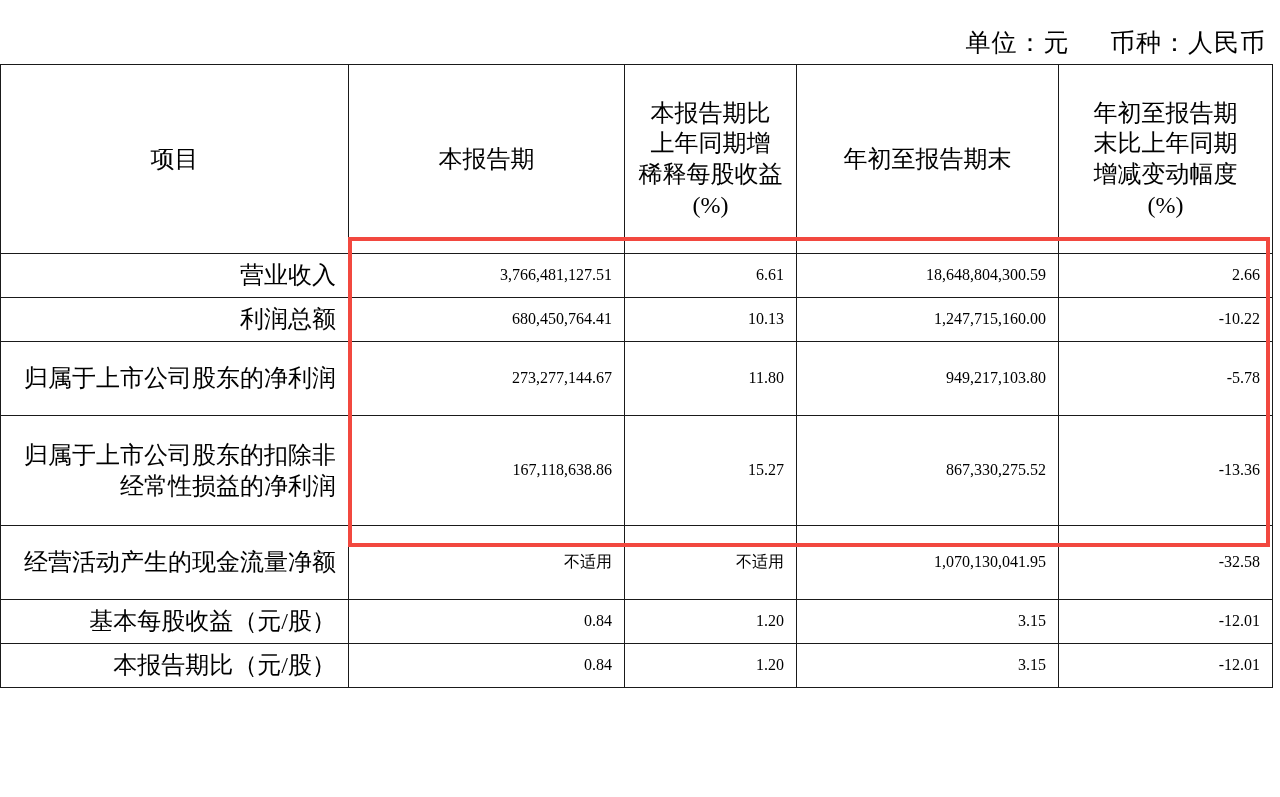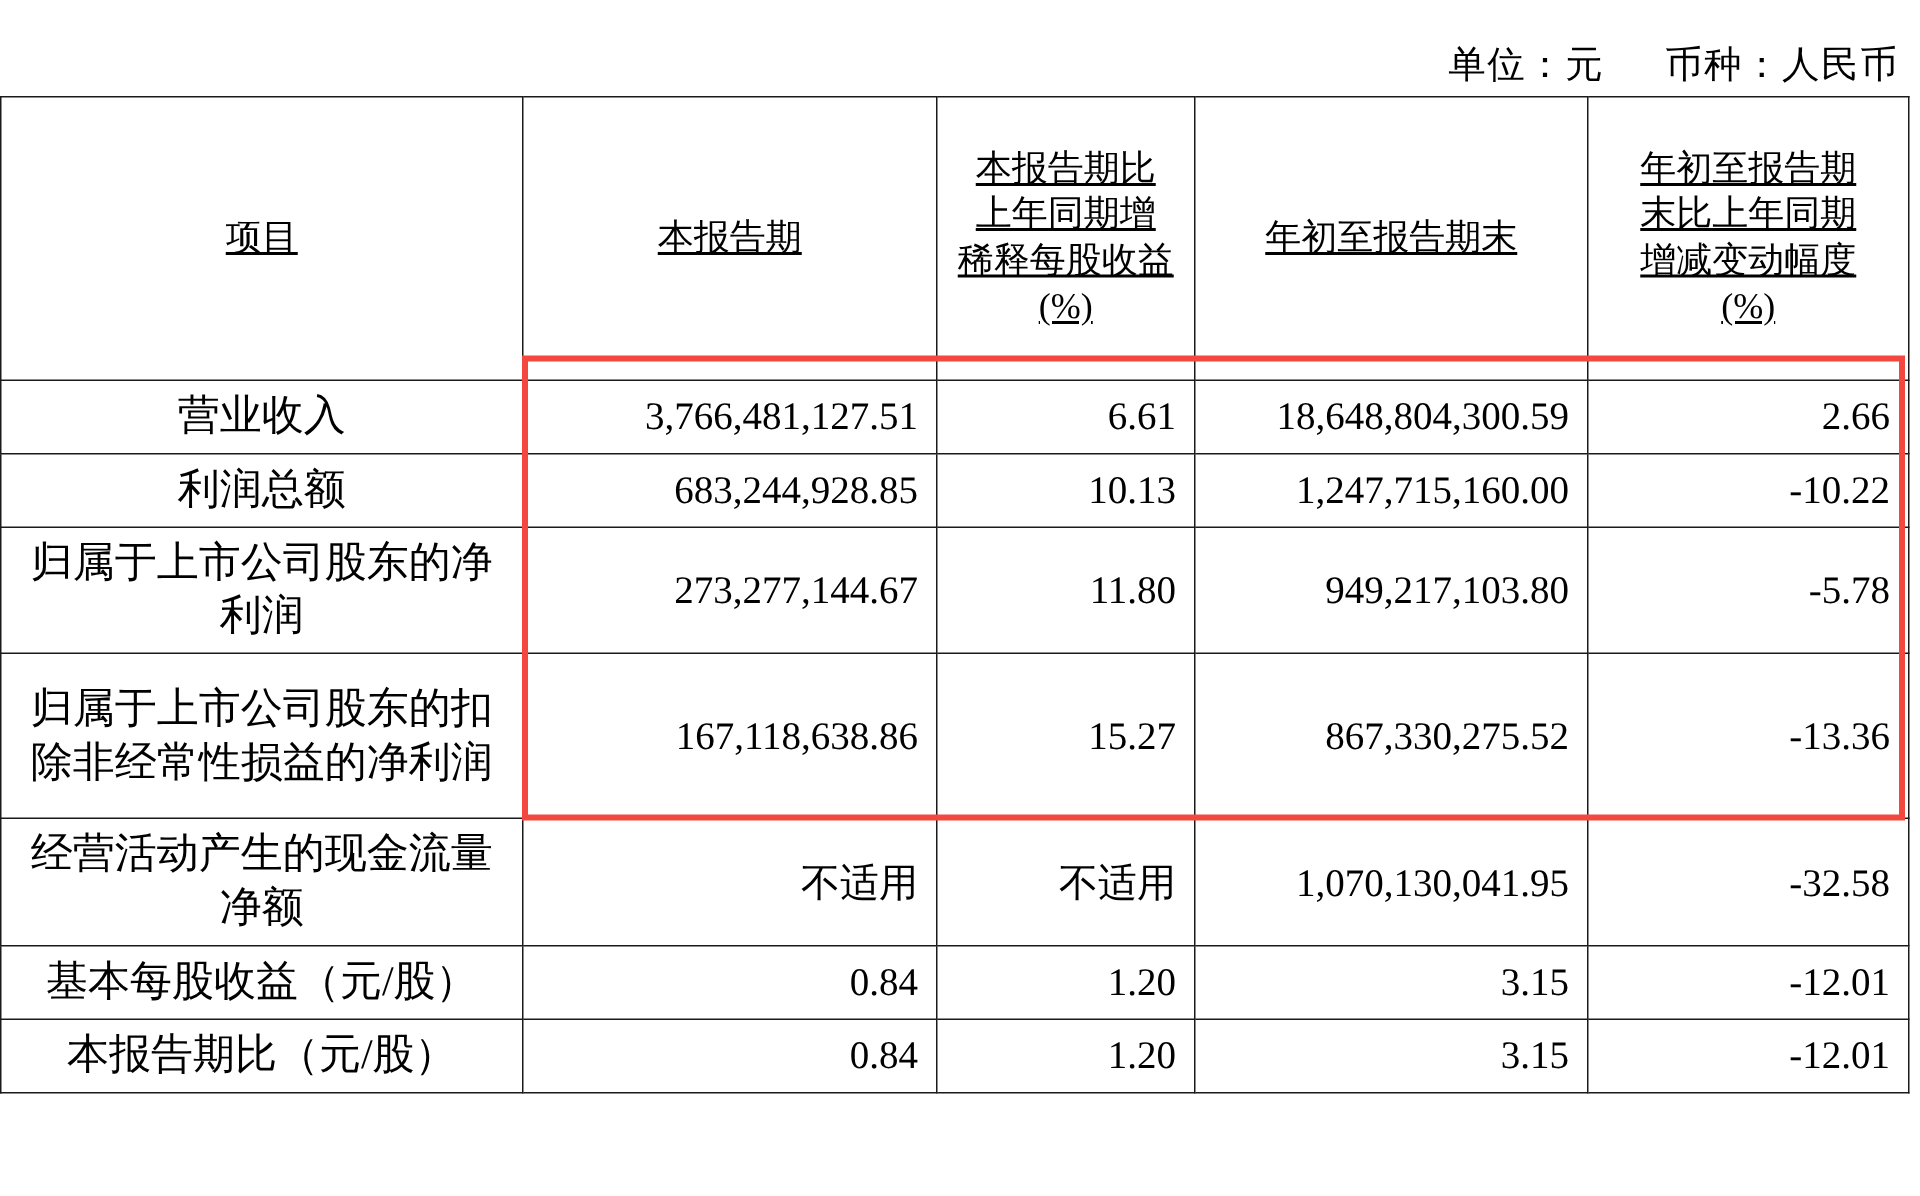--- a/index.html
+++ b/index.html
@@ -46,38 +46,37 @@
     border: 1.5px solid #1a1a1a;
     padding: 6px 12px;
     vertical-align: middle;
     font-weight: normal;
     line-height: 1.28;
   }
   th.hd {
     text-align: center;
     height: 176px;
     font-size: 24px;
-    text-decoration: underline;
   }
   th.hd .stack {
     display: block;
   }
   col.c0 { width: 348px; }
   col.c1 { width: 276px; }
   col.c2 { width: 172px; }
   col.c3 { width: 262px; }
   col.c4 { width: 214px; }
 
   td.label {
-    text-align: center;
-    font-size: 28px;
+    text-align: right;
+    font-size: 24px;
   }
   td.num {
     text-align: right;
-    font-size: 26px;
+    font-size: 16px;
     padding-right: 14px;
   }
   .r-tall2 { height: 74px; }
   .r-tall3 { height: 110px; }
   .r-norm { height: 44px; }
 
   
   .redbox {
     position: absolute;
     left: 348px;
@@ -137,21 +136,21 @@
     <tbody>
       <tr class="r-norm">
         <td class="label">营业收入</td>
         <td class="num">3,766,481,127.51</td>
         <td class="num">6.61</td>
         <td class="num">18,648,804,300.59</td>
         <td class="num">2.66</td>
       </tr>
       <tr class="r-norm">
         <td class="label">利润总额</td>
-        <td class="num">683,244,928.85</td>
+        <td class="num">680,450,764.41</td>
         <td class="num">10.13</td>
         <td class="num">1,247,715,160.00</td>
         <td class="num">-10.22</td>
       </tr>
       <tr class="r-tall2">
         <td class="label">归属于上市公司股东的净利润</td>
         <td class="num">273,277,144.67</td>
         <td class="num">11.80</td>
         <td class="num">949,217,103.80</td>
         <td class="num">-5.78</td>

